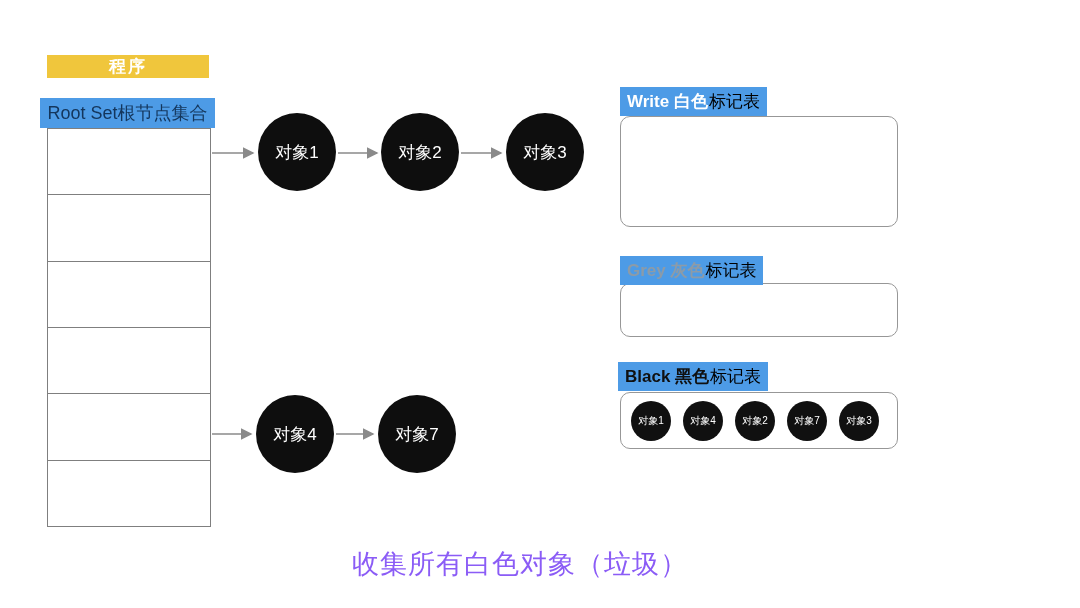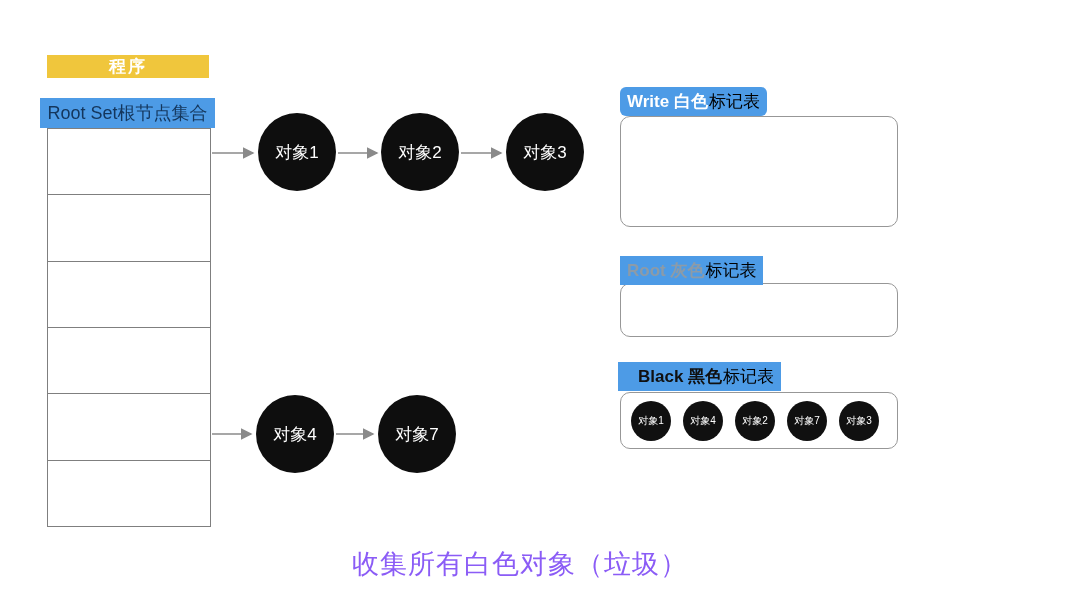--- a/index.html
+++ b/index.html
@@ -56,21 +56,21 @@
     background: #4D9BE6;
     display: flex; align-items: center;
     padding: 0 7px;
     font-size: 17px;
     white-space: nowrap;
     z-index: 2;
   }
   .mark-label .en { font-weight: bold; margin-right: 1px; }
   .mark-label.white .en { color: #ffffff; }
   .mark-label.grey  .en { color: #8C9BA8; }
-  .mark-label.black .en { color: #101010; margin-left: 13px; }
+  .mark-label.black .en { color: #101010; }
   .mark-label .cn { color: #000000; }
   .mark-box {
     position: absolute;
     width: 278px;
     background: #ffffff;
     border: 1.5px solid #979797;
     border-radius: 10px;
     z-index: 1;
   }
   .mark-box.items {
@@ -134,28 +134,28 @@
   <div class="node" style="left:506px; top:113px;">
     <span>对象3</span>
   </div>
   <div class="node" style="left:256px; top:395px;">
     <span>对象4</span>
   </div>
   <div class="node" style="left:378px; top:395px;">
     <span>对象7</span>
   </div>
 
-  <div class="mark-label white" style="left:620px; top:87px;border-radius:6px;">
+  <div class="mark-label white" style="left:620px; top:87px;">
     <span class="en">Write 白色</span>
     <span class="cn">标记表</span>
   </div>
   <div class="mark-box" style="left:620px; top:116px; height:111px;"></div>
 
   <div class="mark-label grey" style="left:620px; top:256px;">
-    <span class="en">Root 灰色</span>
+    <span class="en">Grey 灰色</span>
     <span class="cn">标记表</span>
   </div>
   <div class="mark-box" style="left:620px; top:283px; height:54px;"></div>
 
   <div class="mark-label black" style="left:618px; top:362px;">
     <span class="en">Black 黑色</span>
     <span class="cn">标记表</span>
   </div>
   <div class="mark-box items" style="left:620px; top:392px; height:57px;">
     <div class="mini-node">

